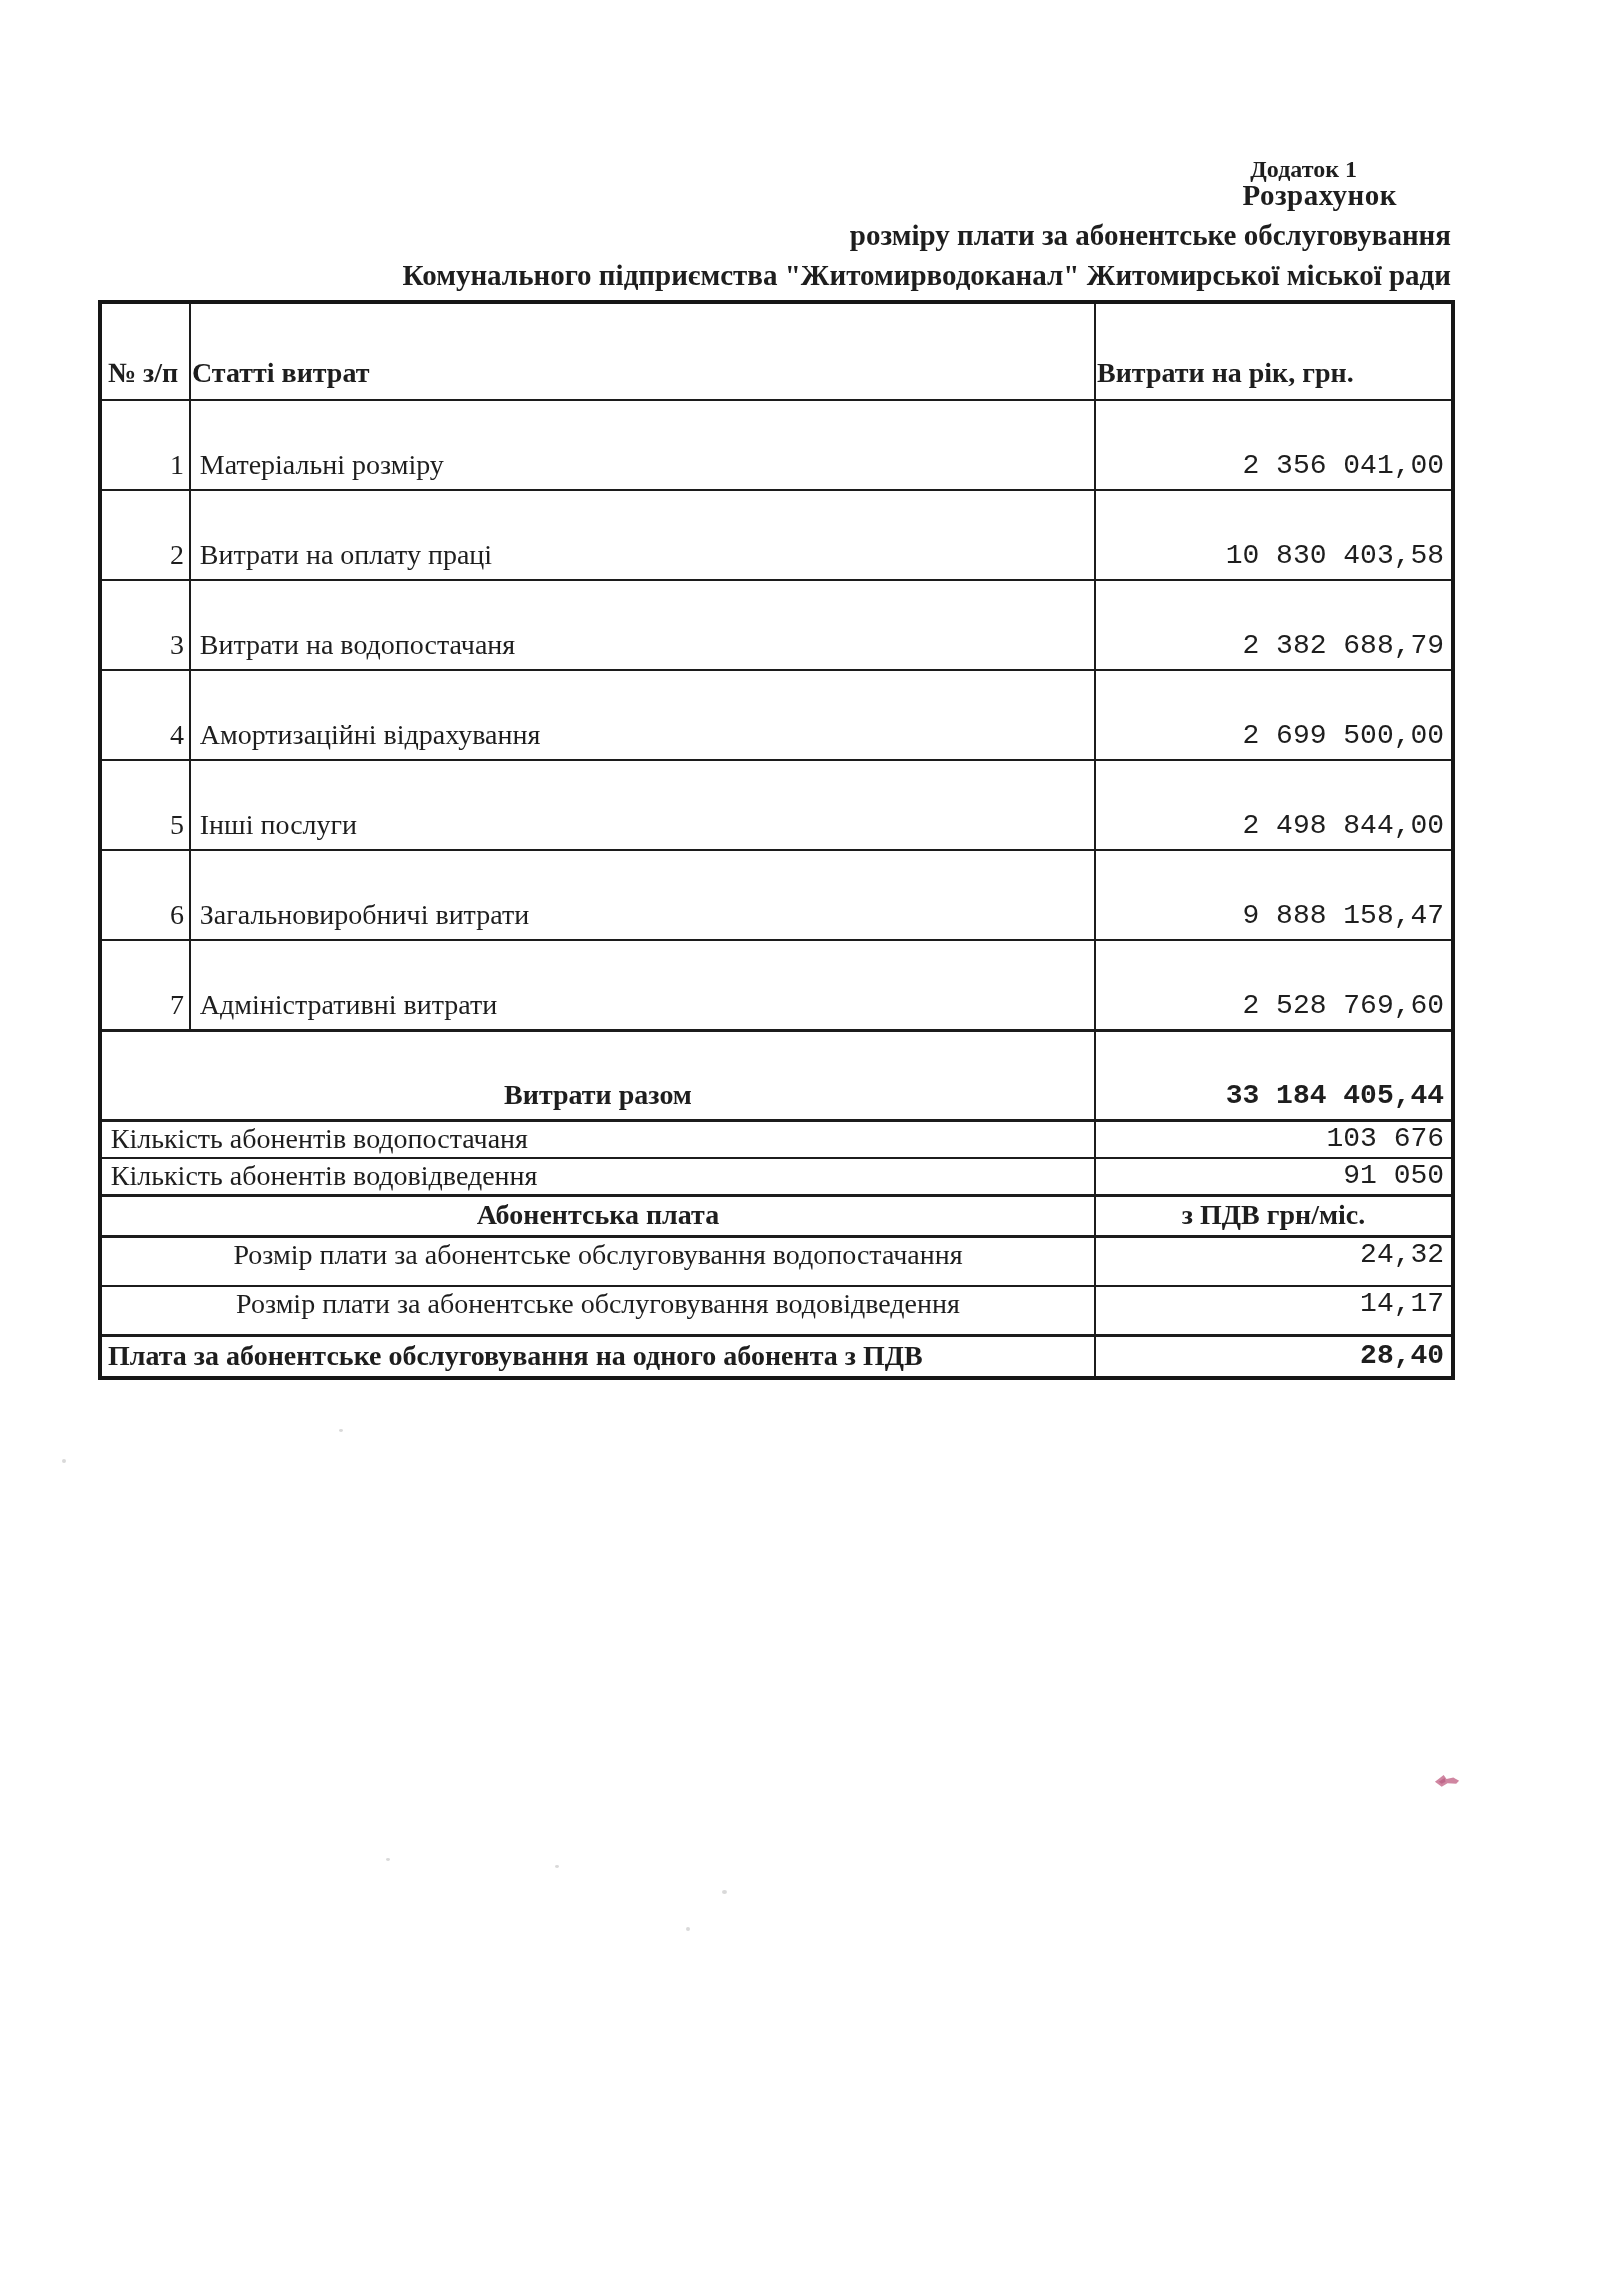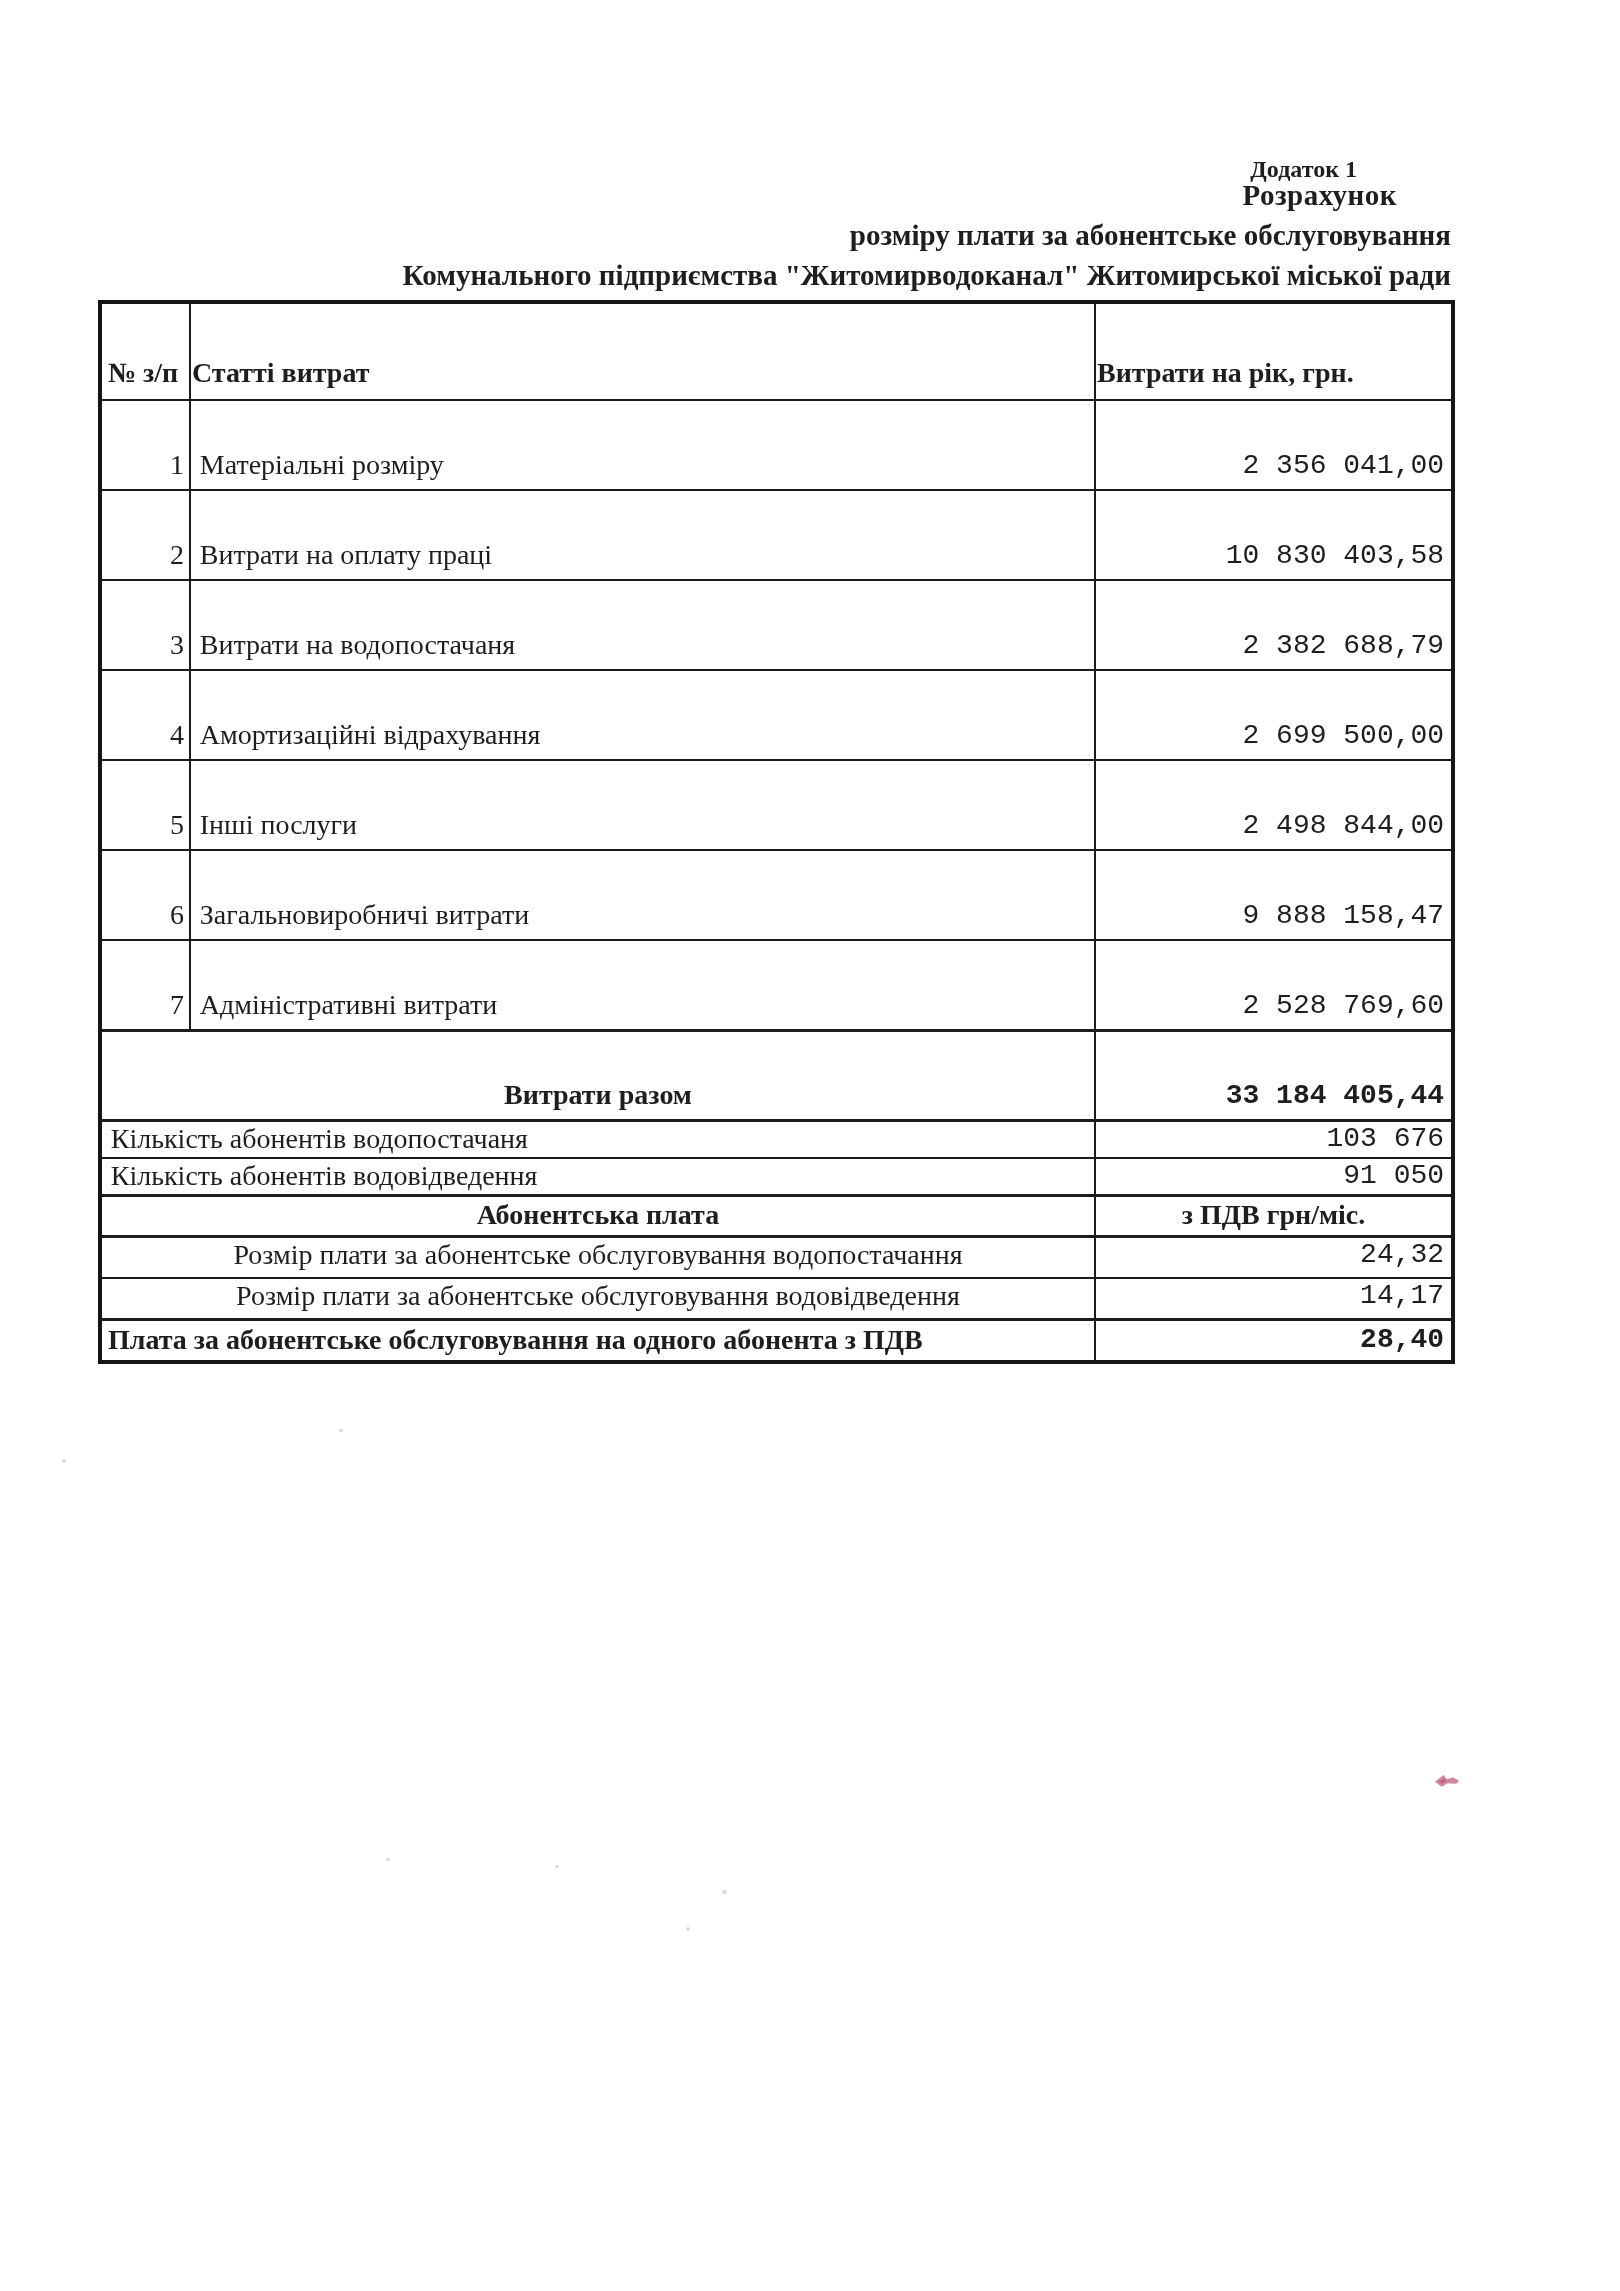--- a/index.html
+++ b/index.html
@@ -54,21 +54,21 @@
 
   tr.count{height:37px;}
   tr.count td{vertical-align:middle;border-top-width:2.9px;border-bottom-width:2.9px;}
   tr.count td.label{padding-bottom:2px;}
   tr.count td.value{padding-bottom:2px;}
 
   tr.fee-hdr{height:41px;}
   tr.fee-hdr td{font-weight:bold;text-align:center;vertical-align:middle;border-top-width:3.9px;border-bottom-width:3.9px;padding-bottom:2px;}
 
   tr.fee{height:41px;}
-  tr.fee td{vertical-align:middle;border-top-width:2.9px;border-bottom-width:2.9px;padding-bottom:6px;margin-top:32px;}
+  tr.fee td{vertical-align:middle;border-top-width:2.9px;border-bottom-width:2.9px;padding-bottom:14px;margin-top:32px;}
   tr.fee td.merged{text-align:center;}
 
   tr.final{height:43px;}
   tr.final td{font-weight:bold;vertical-align:middle;border-top-width:3.9px;padding-bottom:2px;}
   tr.final td.label{padding-left:5.9px;}
 
   .ink-mark{position:absolute;left:1433px;top:1773px;width:29px;height:19.6px;}
   .speck{position:absolute;border-radius:50%;background:#b9b9b9;opacity:.55;}
 </style>
 </head>

